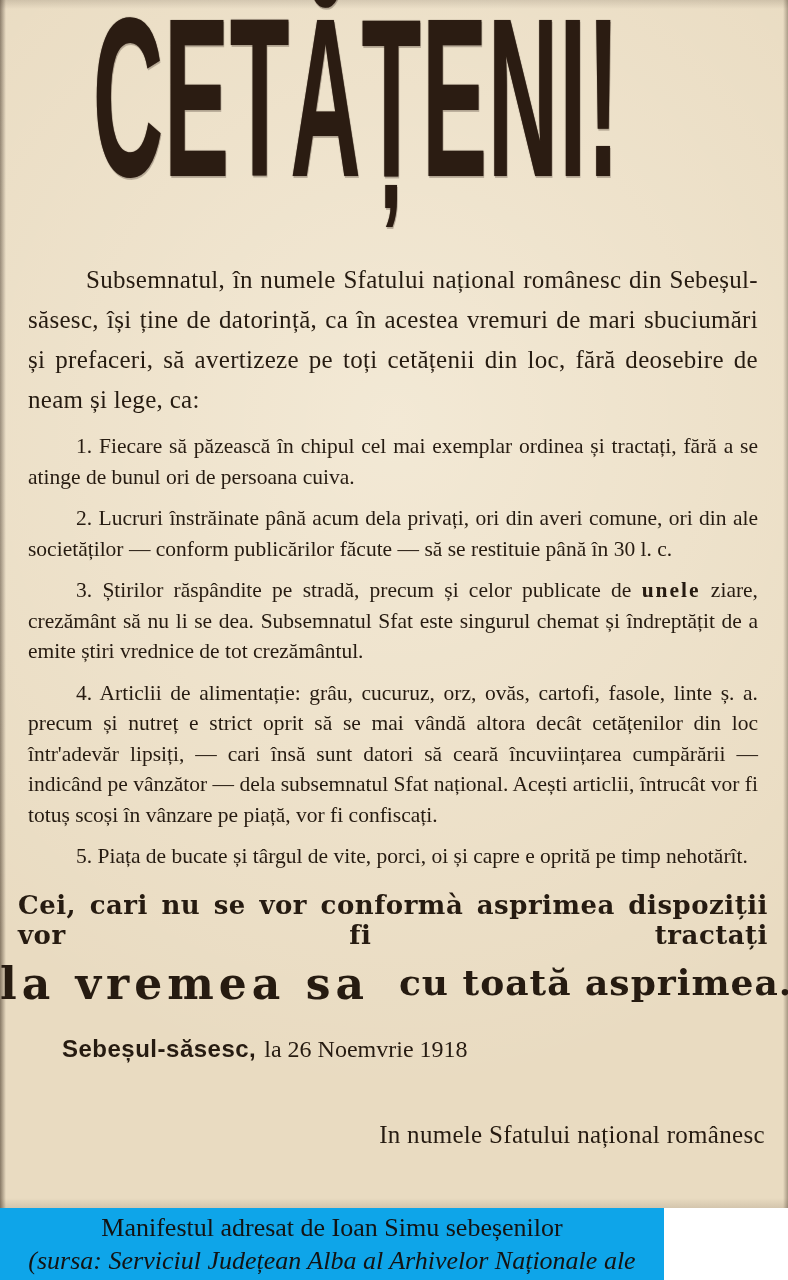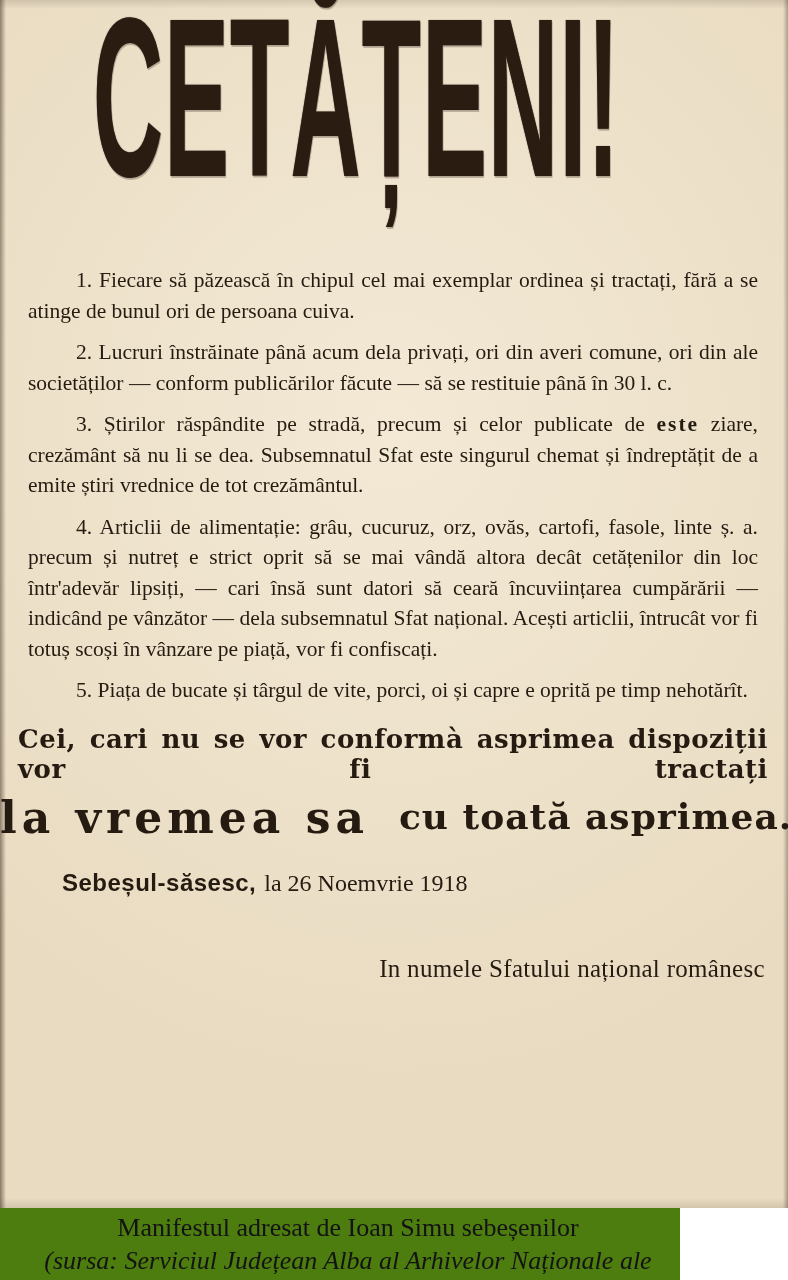--- a/index.html
+++ b/index.html
@@ -114,46 +114,46 @@
     font-size: 25px;
     letter-spacing: 0.3px;
     white-space: nowrap;
   }
   
   .caption {
     position: absolute;
     top: 1208px; left: 0;
     width: 664px;
     height: 72px;
-    background: #4d7c0f;
+    background: #0ea5e9;
     color: #131313;
     text-align: center;
     font-family: "Liberation Serif", serif;
-    padding-left: 16px;
   }
   .caption .cap1 { margin-top: 4px; font-size: 26px; line-height: 1.25; }
   .caption .cap2 { font-size: 26px; line-height: 1.2; font-style: italic; }
 </style>
 </head>
 <body>
 
 <div class="page">
 
   <div class="poster">
 
     <div class="title-wrap">
       <div class="title">CETĂȚENI!</div>
     </div>
 
+    <p class="intro">Subsemnatul, în numele Sfatului național românesc din Sebeșul-săsesc, își ține de datorință, ca în acestea vremuri de mari sbuciumări și prefaceri, să avertizeze pe toți cetățenii din loc, fără deosebire de neam și lege, ca:</p>
 
     <p class="item"><span>1.</span> <span>Fiecare să păzească în chipul cel mai exemplar ordinea și tractați, fără a se atinge de bunul ori de persoana cuiva.</span></p>
 
     <p class="item"><span>2.</span> <span>Lucruri înstrăinate până acum dela privați, ori din averi comune, ori din ale societăților — conform publicărilor făcute — să se restituie până în 30 l. c.</span></p>
 
-    <p class="item"><span>3.</span> <span>Știrilor răspândite pe stradă, precum și celor publicate de </span><b>este</b><span> ziare, crezământ să nu li se dea. Subsemnatul Sfat este singurul chemat și îndreptățit de a emite știri vrednice de tot crezământul.</span></p>
+    <p class="item"><span>3.</span> <span>Știrilor răspândite pe stradă, precum și celor publicate de </span><b>unele</b><span> ziare, crezământ să nu li se dea. Subsemnatul Sfat este singurul chemat și îndreptățit de a emite știri vrednice de tot crezământul.</span></p>
 
     <p class="item"><span>4.</span> <span>Articlii de alimentație: grâu, cucuruz, orz, ovăs, cartofi, fasole, linte ș. a. precum și nutreț e strict oprit să se mai vândă altora decât cetățenilor din loc într'adevăr lipsiți, — cari însă sunt datori să ceară încuviințarea cumpărării — indicând pe vânzător — dela subsemnatul Sfat național. Acești articlii, întrucât vor fi totuș scoși în vânzare pe piață, vor fi confiscați.</span></p>
 
     <p class="item"><span>5.</span> <span>Piața de bucate și târgul de vite, porci, oi și capre e oprită pe timp nehotărît.</span></p>
 
 
     <p class="warning1">Cei, cari nu se vor conformà asprimea dispoziții vor fi tractați</p>
 
     <div class="warning2">
       <span class="big">la vremea sa</span><span class="tail">cu toată asprimea.</span>

